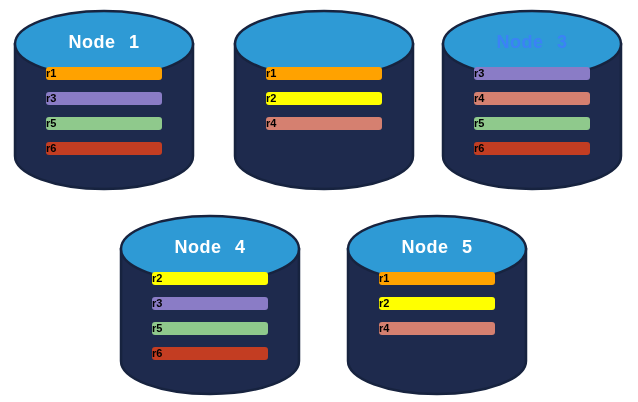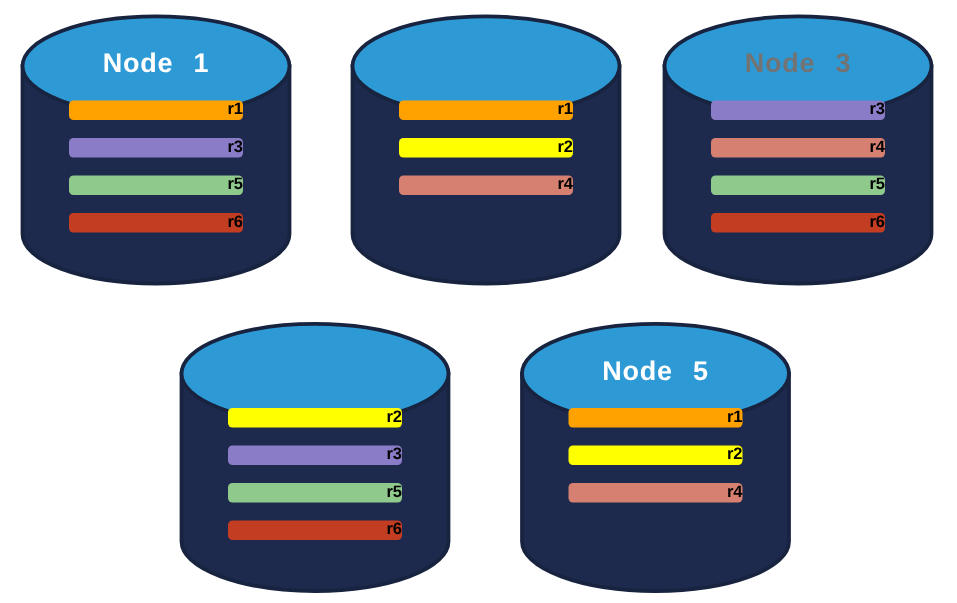--- a/index.html
+++ b/index.html
@@ -42,21 +42,21 @@
   .bars {
     position: absolute;
     left: 34px;
     top: 59px;
     width: 116px;
   }
   .bar {
     height: 13px;
     margin-bottom: 12px;
     border-radius: 3px;
-    text-align: right;
+    text-align: left;
     font-size: 11px;
     font-weight: bold;
     line-height: 13px;
     color: #000000;
   }
 </style>
 </head>
 <body>
 
 <div class="canvas">
@@ -83,33 +83,34 @@
         <div class="bar" style="background: rgb(255, 162, 0); color: rgb(0, 0, 0);">r1</div>
         <div class="bar" style="background: rgb(255, 255, 0); color: rgb(0, 0, 0);">r2</div>
         <div class="bar" style="background: rgb(213, 128, 112); color: rgb(0, 0, 0);">r4</div>
       </div>
     </div>
     <div class="node" style="left: 440px; top: 8px;">
       <svg class="cyl" viewBox="0 0 184 184">
         <path class="cyl-body" d="M 3 36 L 3 148 A 89 33 0 0 0 181 148 L 181 36 Z" stroke-width="2.5" fill="#1E2A4D" stroke="#17233F"></path>
         <ellipse class="cyl-top" cx="92" cy="36" rx="89" ry="33" stroke-width="2.5" fill="#2E9AD5" stroke="#17233F"></ellipse>
       </svg>
-      <div class="title" style="color: #737373;">Node 3</div>
+      <div class="title" style="color: #3b82f6;">Node 3</div>
       <div class="bars">
         <div class="bar" style="background: rgb(138, 124, 198); color: rgb(0, 0, 0);">r3</div>
         <div class="bar" style="background: rgb(213, 128, 112); color: rgb(0, 0, 0);">r4</div>
         <div class="bar" style="background: rgb(143, 201, 140); color: rgb(0, 0, 0);">r5</div>
         <div class="bar" style="background: rgb(195, 61, 34); color: rgb(0, 0, 0);">r6</div>
       </div>
     </div>
     <div class="node" style="left: 118px; top: 213px;">
       <svg class="cyl" viewBox="0 0 184 184">
         <path class="cyl-body" d="M 3 36 L 3 148 A 89 33 0 0 0 181 148 L 181 36 Z" stroke-width="2.5" fill="#1E2A4D" stroke="#17233F"></path>
         <ellipse class="cyl-top" cx="92" cy="36" rx="89" ry="33" stroke-width="2.5" fill="#2E9AD5" stroke="#17233F"></ellipse>
       </svg>
+      <div class="title" style="color: rgb(255, 255, 255);">Node 4</div>
       <div class="bars">
         <div class="bar" style="background: rgb(255, 255, 0); color: rgb(0, 0, 0);">r2</div>
         <div class="bar" style="background: rgb(138, 124, 198); color: rgb(0, 0, 0);">r3</div>
         <div class="bar" style="background: rgb(143, 201, 140); color: rgb(0, 0, 0);">r5</div>
         <div class="bar" style="background: rgb(195, 61, 34); color: rgb(0, 0, 0);">r6</div>
       </div>
     </div>
     <div class="node" style="left: 345px; top: 213px;">
       <svg class="cyl" viewBox="0 0 184 184">
         <path class="cyl-body" d="M 3 36 L 3 148 A 89 33 0 0 0 181 148 L 181 36 Z" stroke-width="2.5" fill="#1E2A4D" stroke="#17233F"></path>

